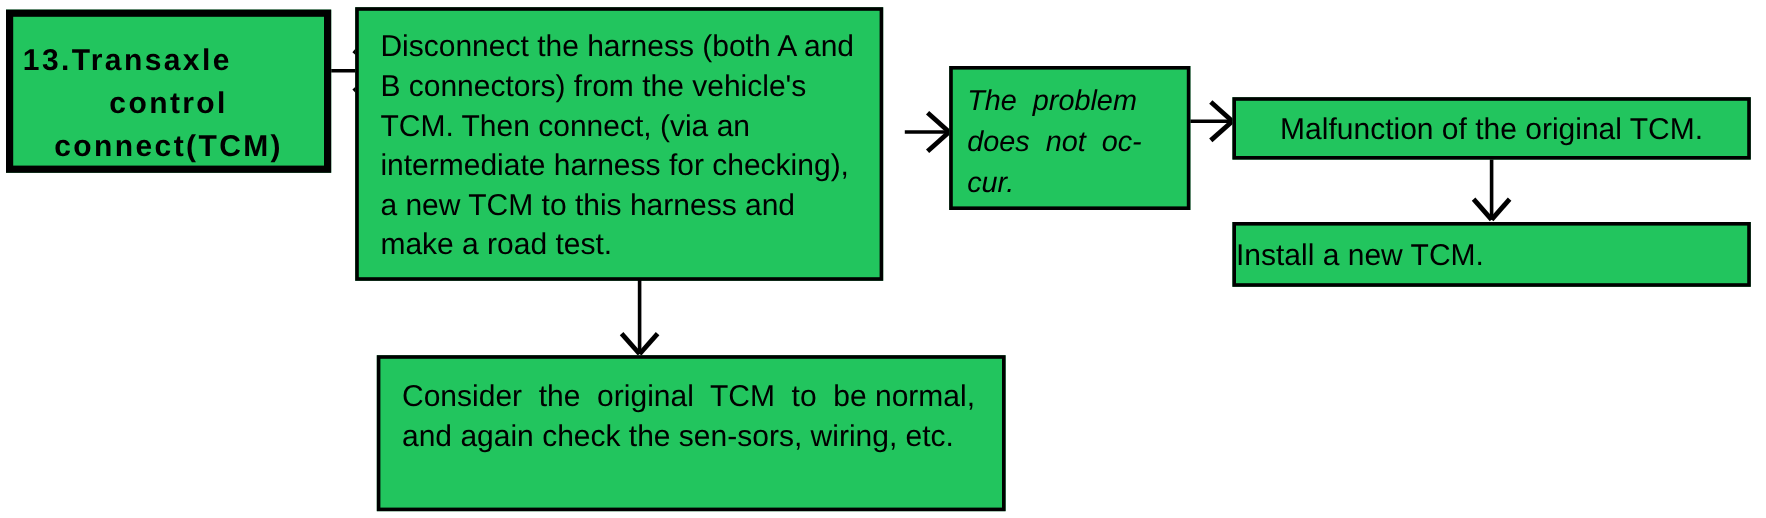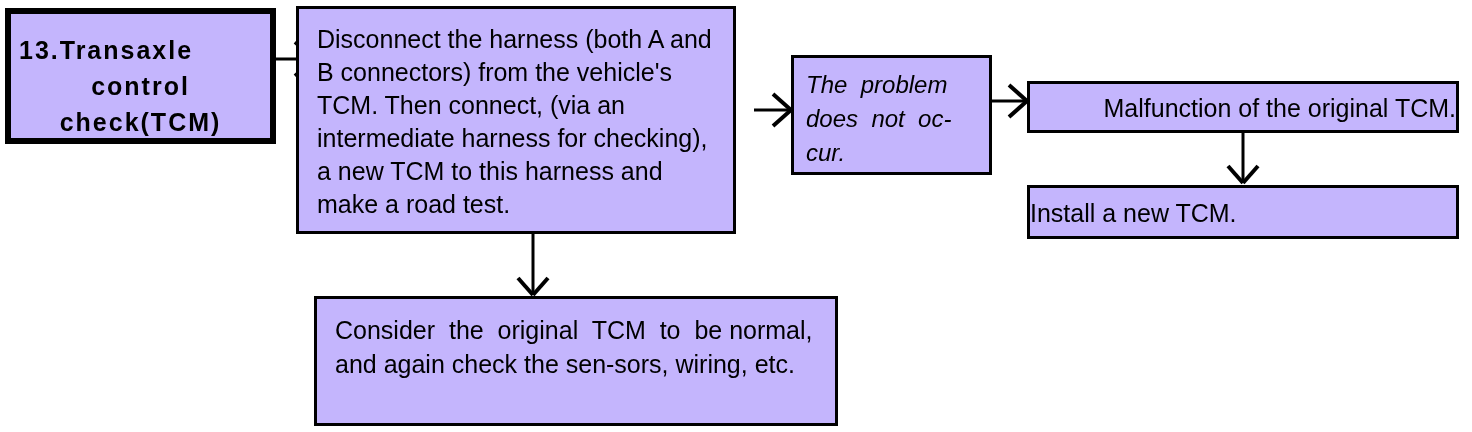--- a/index.html
+++ b/index.html
@@ -12,21 +12,21 @@
     width: 1472px;
     height: 432px;
     background: #ffffff;
     font-family: "Liberation Sans", sans-serif;
     color: #000000;
     overflow: hidden;
   }
   .box {
     position: absolute;
     box-sizing: border-box;
-    background: #c4b5fd;
+    background: #22c55e;
     border: 3px solid #000000;
   }
   .box.thick {
     border-width: 6px;
   }
   .box .txt {
     position: absolute;
     left: 0;
     right: 0;
     white-space: pre-wrap;
@@ -85,21 +85,21 @@
   #box-malfunction {
     left: 1027px;
     top: 81px;
     width: 432px;
     height: 52px;
   }
   #box-malfunction .txt {
     top: 8px;
     font-size: 25px;
     line-height: 32px;
-    text-align: right;
+    text-align: center;
   }
 
   
   #box-install {
     left: 1027px;
     top: 185px;
     width: 432px;
     height: 54px;
   }
   #box-install .txt {
@@ -131,21 +131,21 @@
     display: block;
     overflow: visible;
   }
 </style>
 </head>
 <body>
 
 <div id="canvas">
 
   <div class="box thick" id="box-step">
-    <div class="txt"><span class="l1">13.Transaxle</span><span class="l2">control</span><span class="l3">check(TCM)</span></div>
+    <div class="txt"><span class="l1">13.Transaxle</span><span class="l2">control</span><span class="l3">connect(TCM)</span></div>
   </div>
 
   <div class="conn" id="conn-step-disconnect" style="left:276px; top:40px;">
     <svg width="44" height="40" viewBox="0 0 44 40">
       <line x1="0" y1="19" x2="38" y2="19" stroke="#000" stroke-width="3"></line>
       <line x1="19" y1="2" x2="38" y2="19" stroke="#000" stroke-width="4"></line>
       <line x1="19" y1="36" x2="38" y2="19" stroke="#000" stroke-width="4"></line>
     </svg>
   </div>
 

